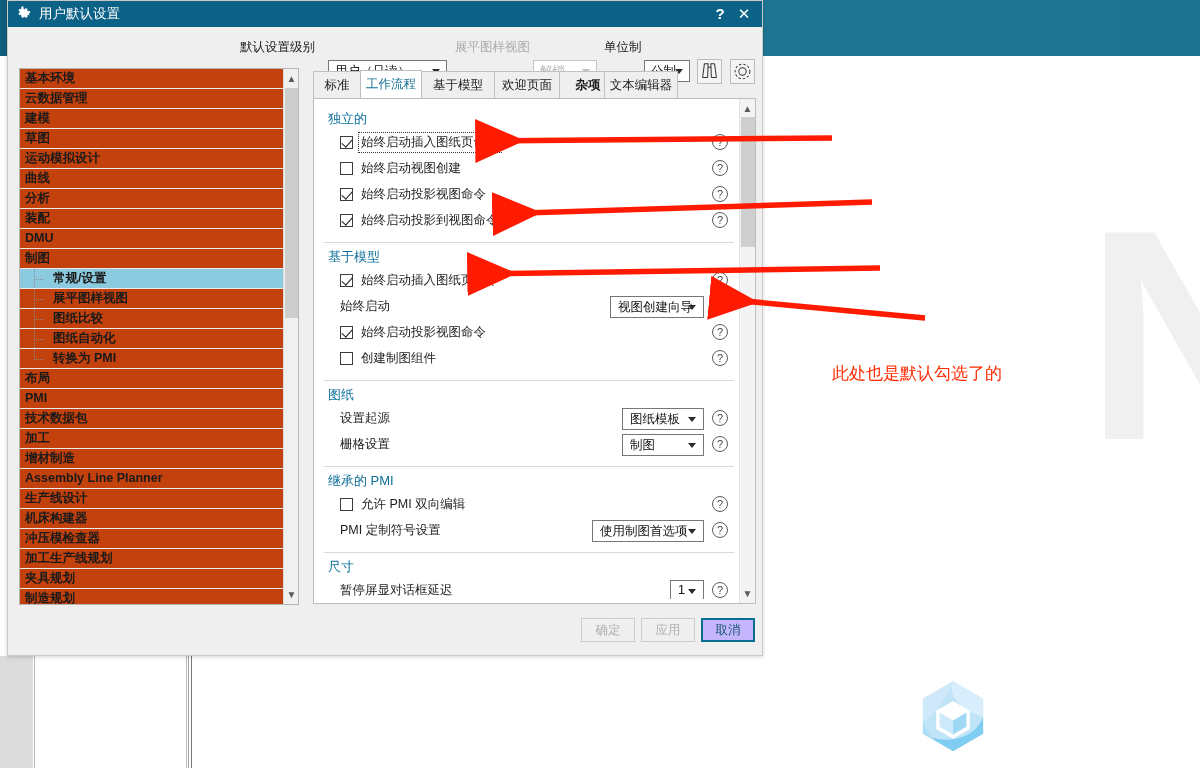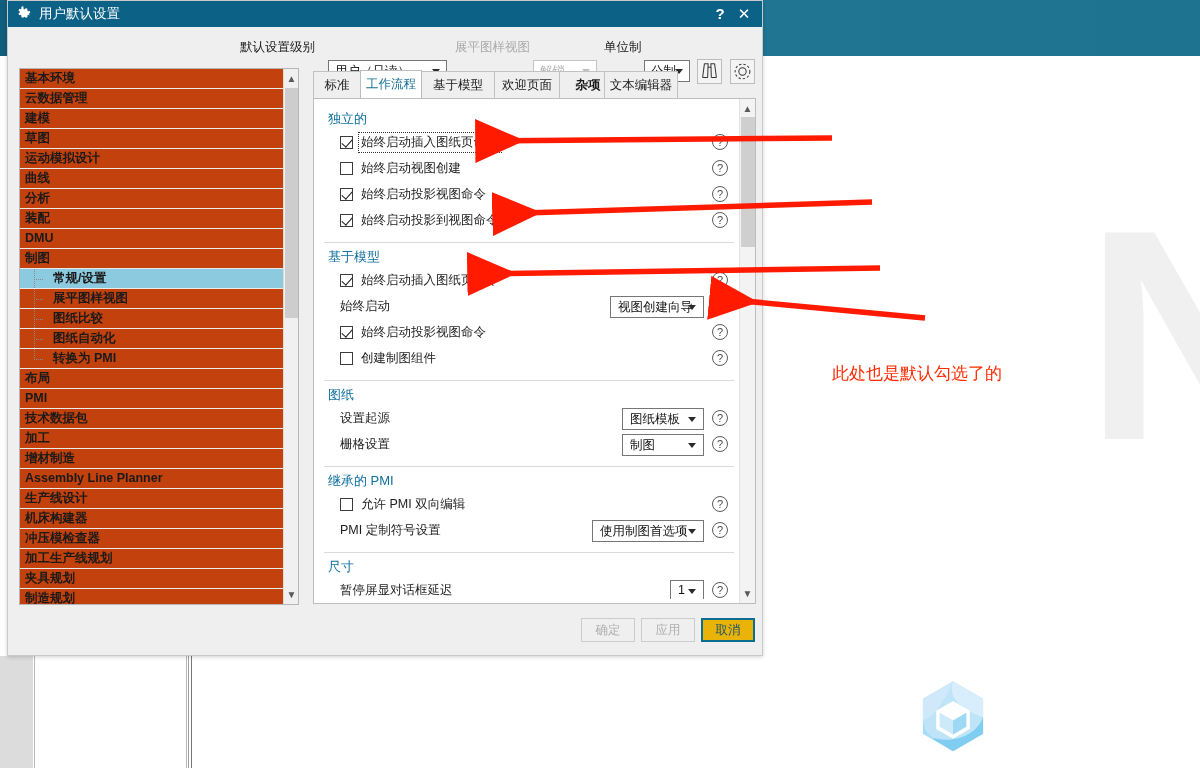--- a/index.html
+++ b/index.html
@@ -170,21 +170,21 @@
     background: #f3f3f3; border-left: 1px solid #e2e2e2;
   }
   #content-sb .thumb { position: absolute; left: 1px; top: 18px; width: 14px; height: 130px; background: #cfcfcf; }
 
   
   .dbtn {
     position: absolute; top: 617px; height: 24px; width: 54px;
     font-size: 12.5px; text-align: center; line-height: 23px;
     background: #efefef; border: 1px solid #cccccc; color: #b0b0b0;
   }
-  .dbtn.active { border: 2px solid #0c6d93; color: #15536e; background: #eab308; line-height: 21px; }
+  .dbtn.active { border: 2px solid #0c6d93; color: #15536e; background: #c4b5fd; line-height: 21px; }
   #btn-ok { left: 573px; }
   #btn-apply { left: 633px; }
   #btn-cancel { left: 693px; }
 
   
   #annots { position: absolute; inset: 0; pointer-events: none; }
   #annot-text {
     position: absolute; left: 832px; top: 362px;
     color: #ff2a00; font-size: 17px; white-space: nowrap;
   }

